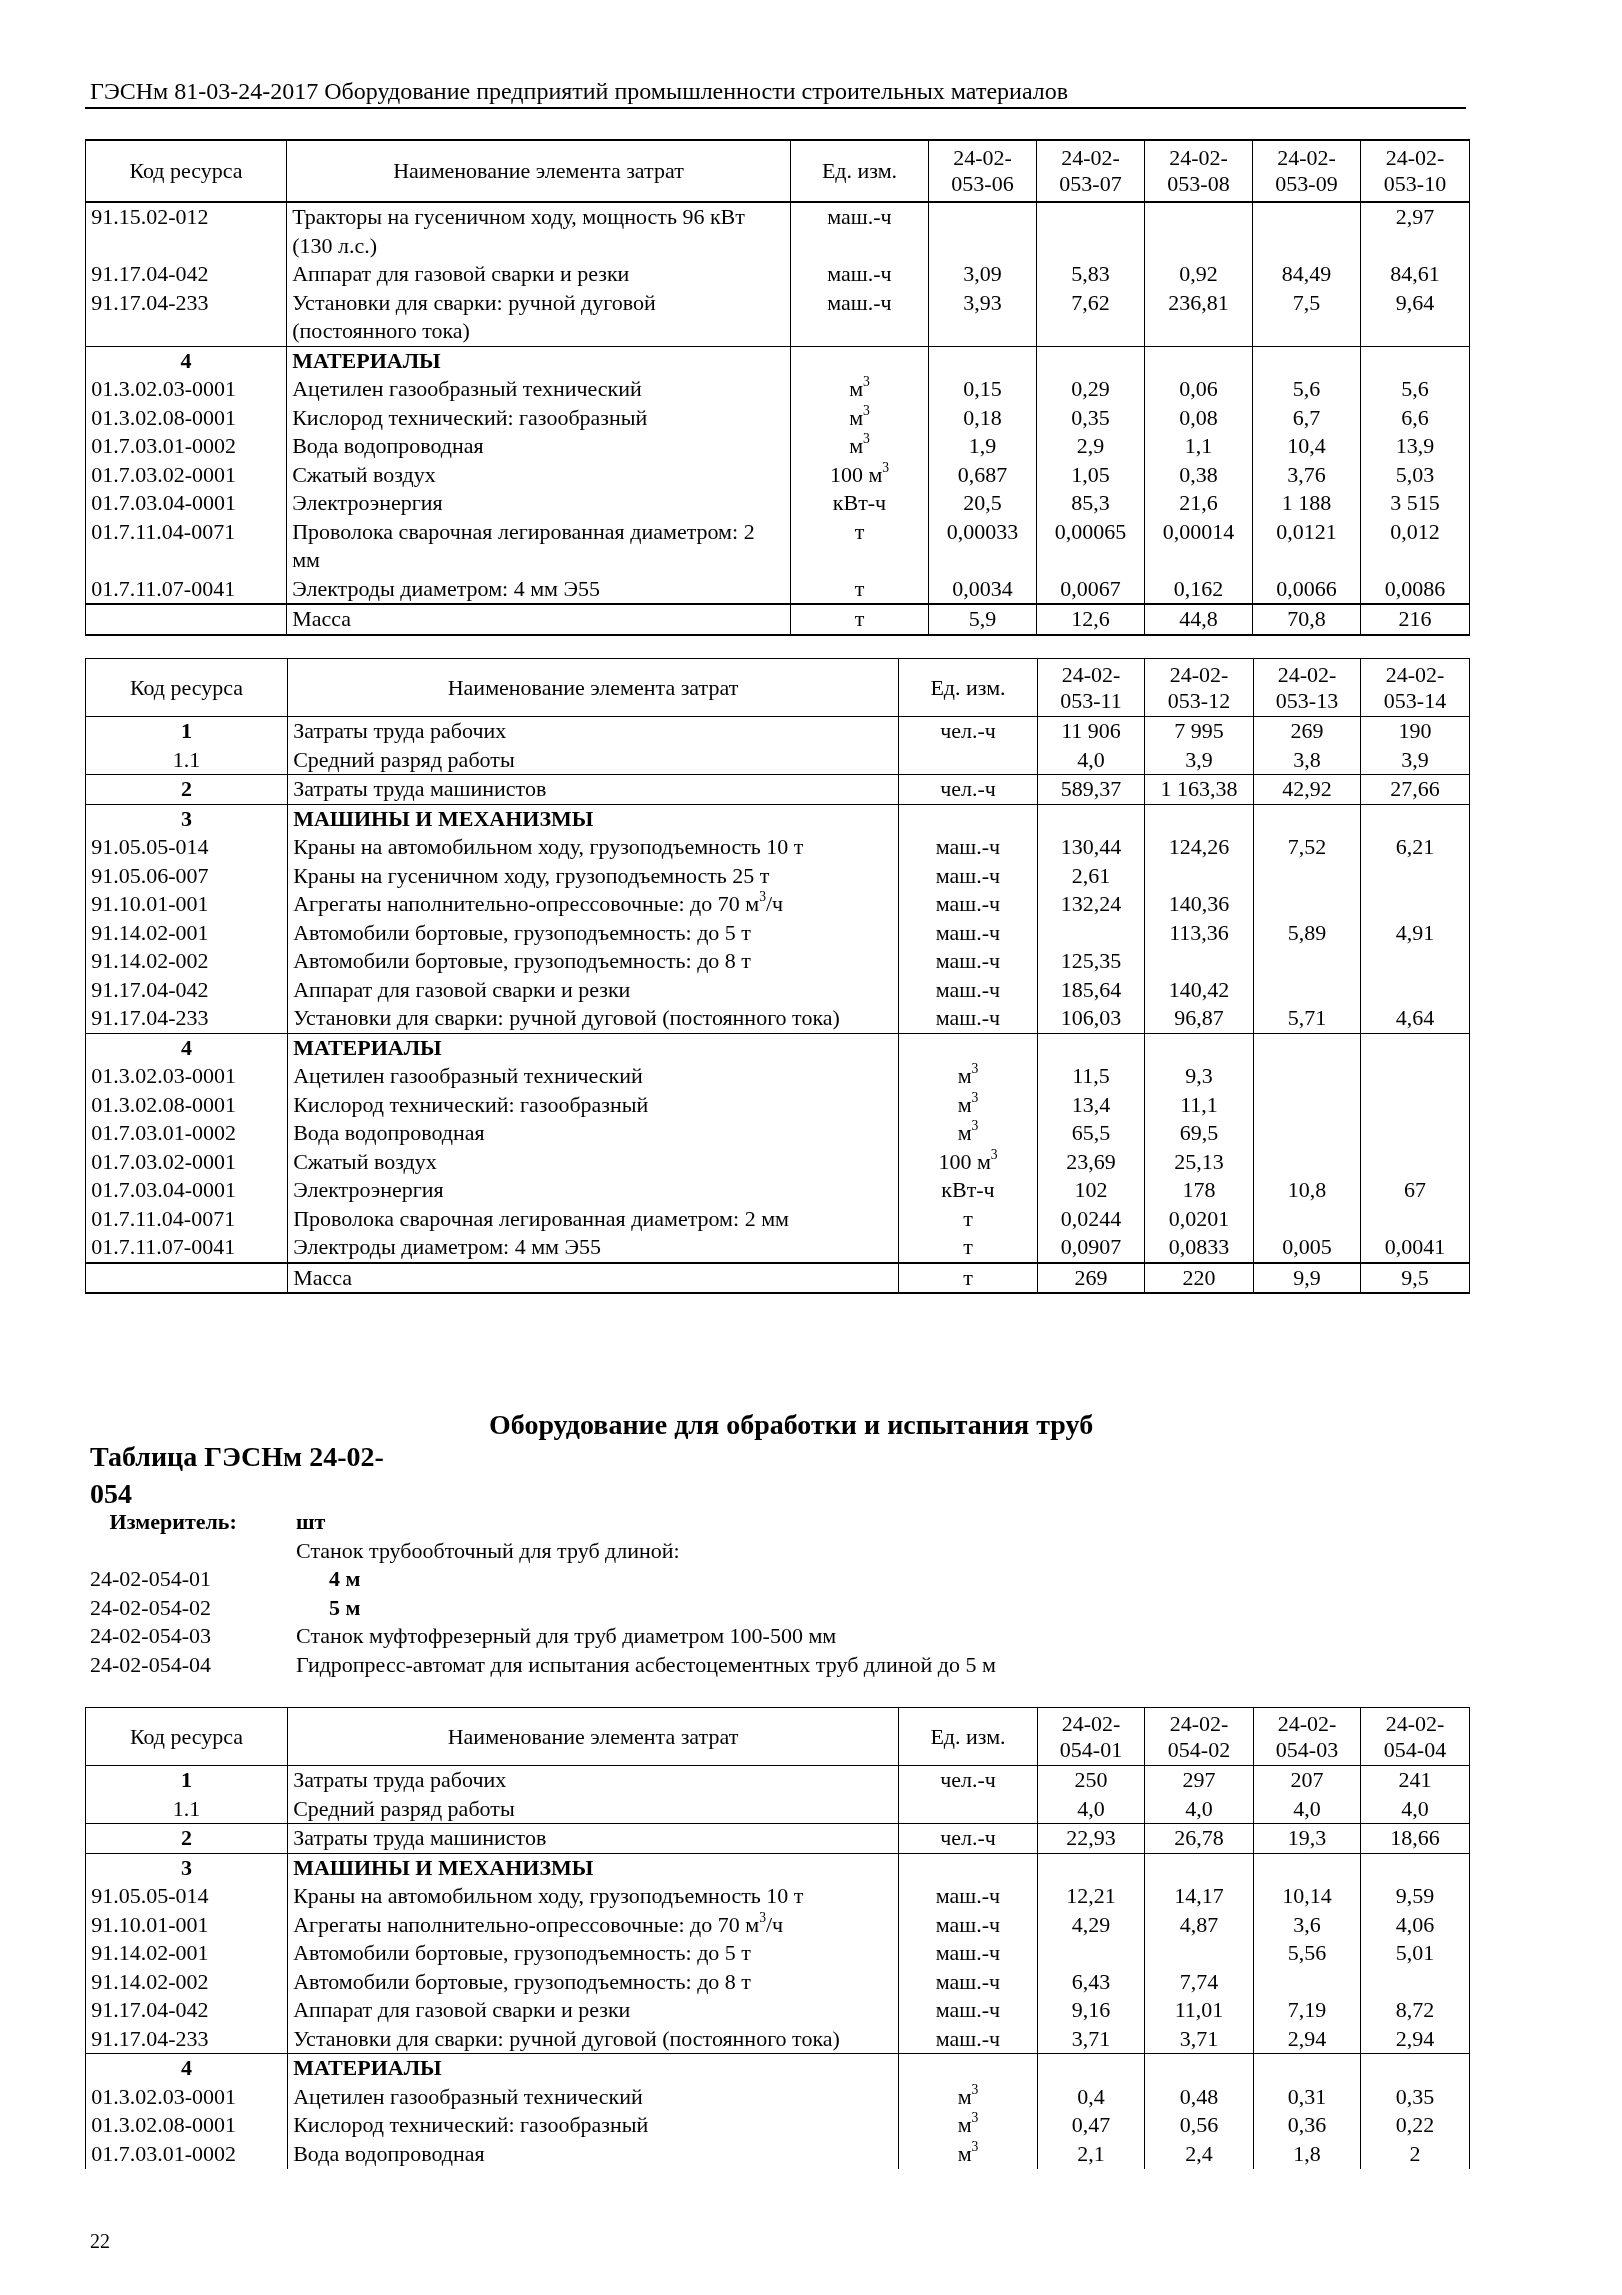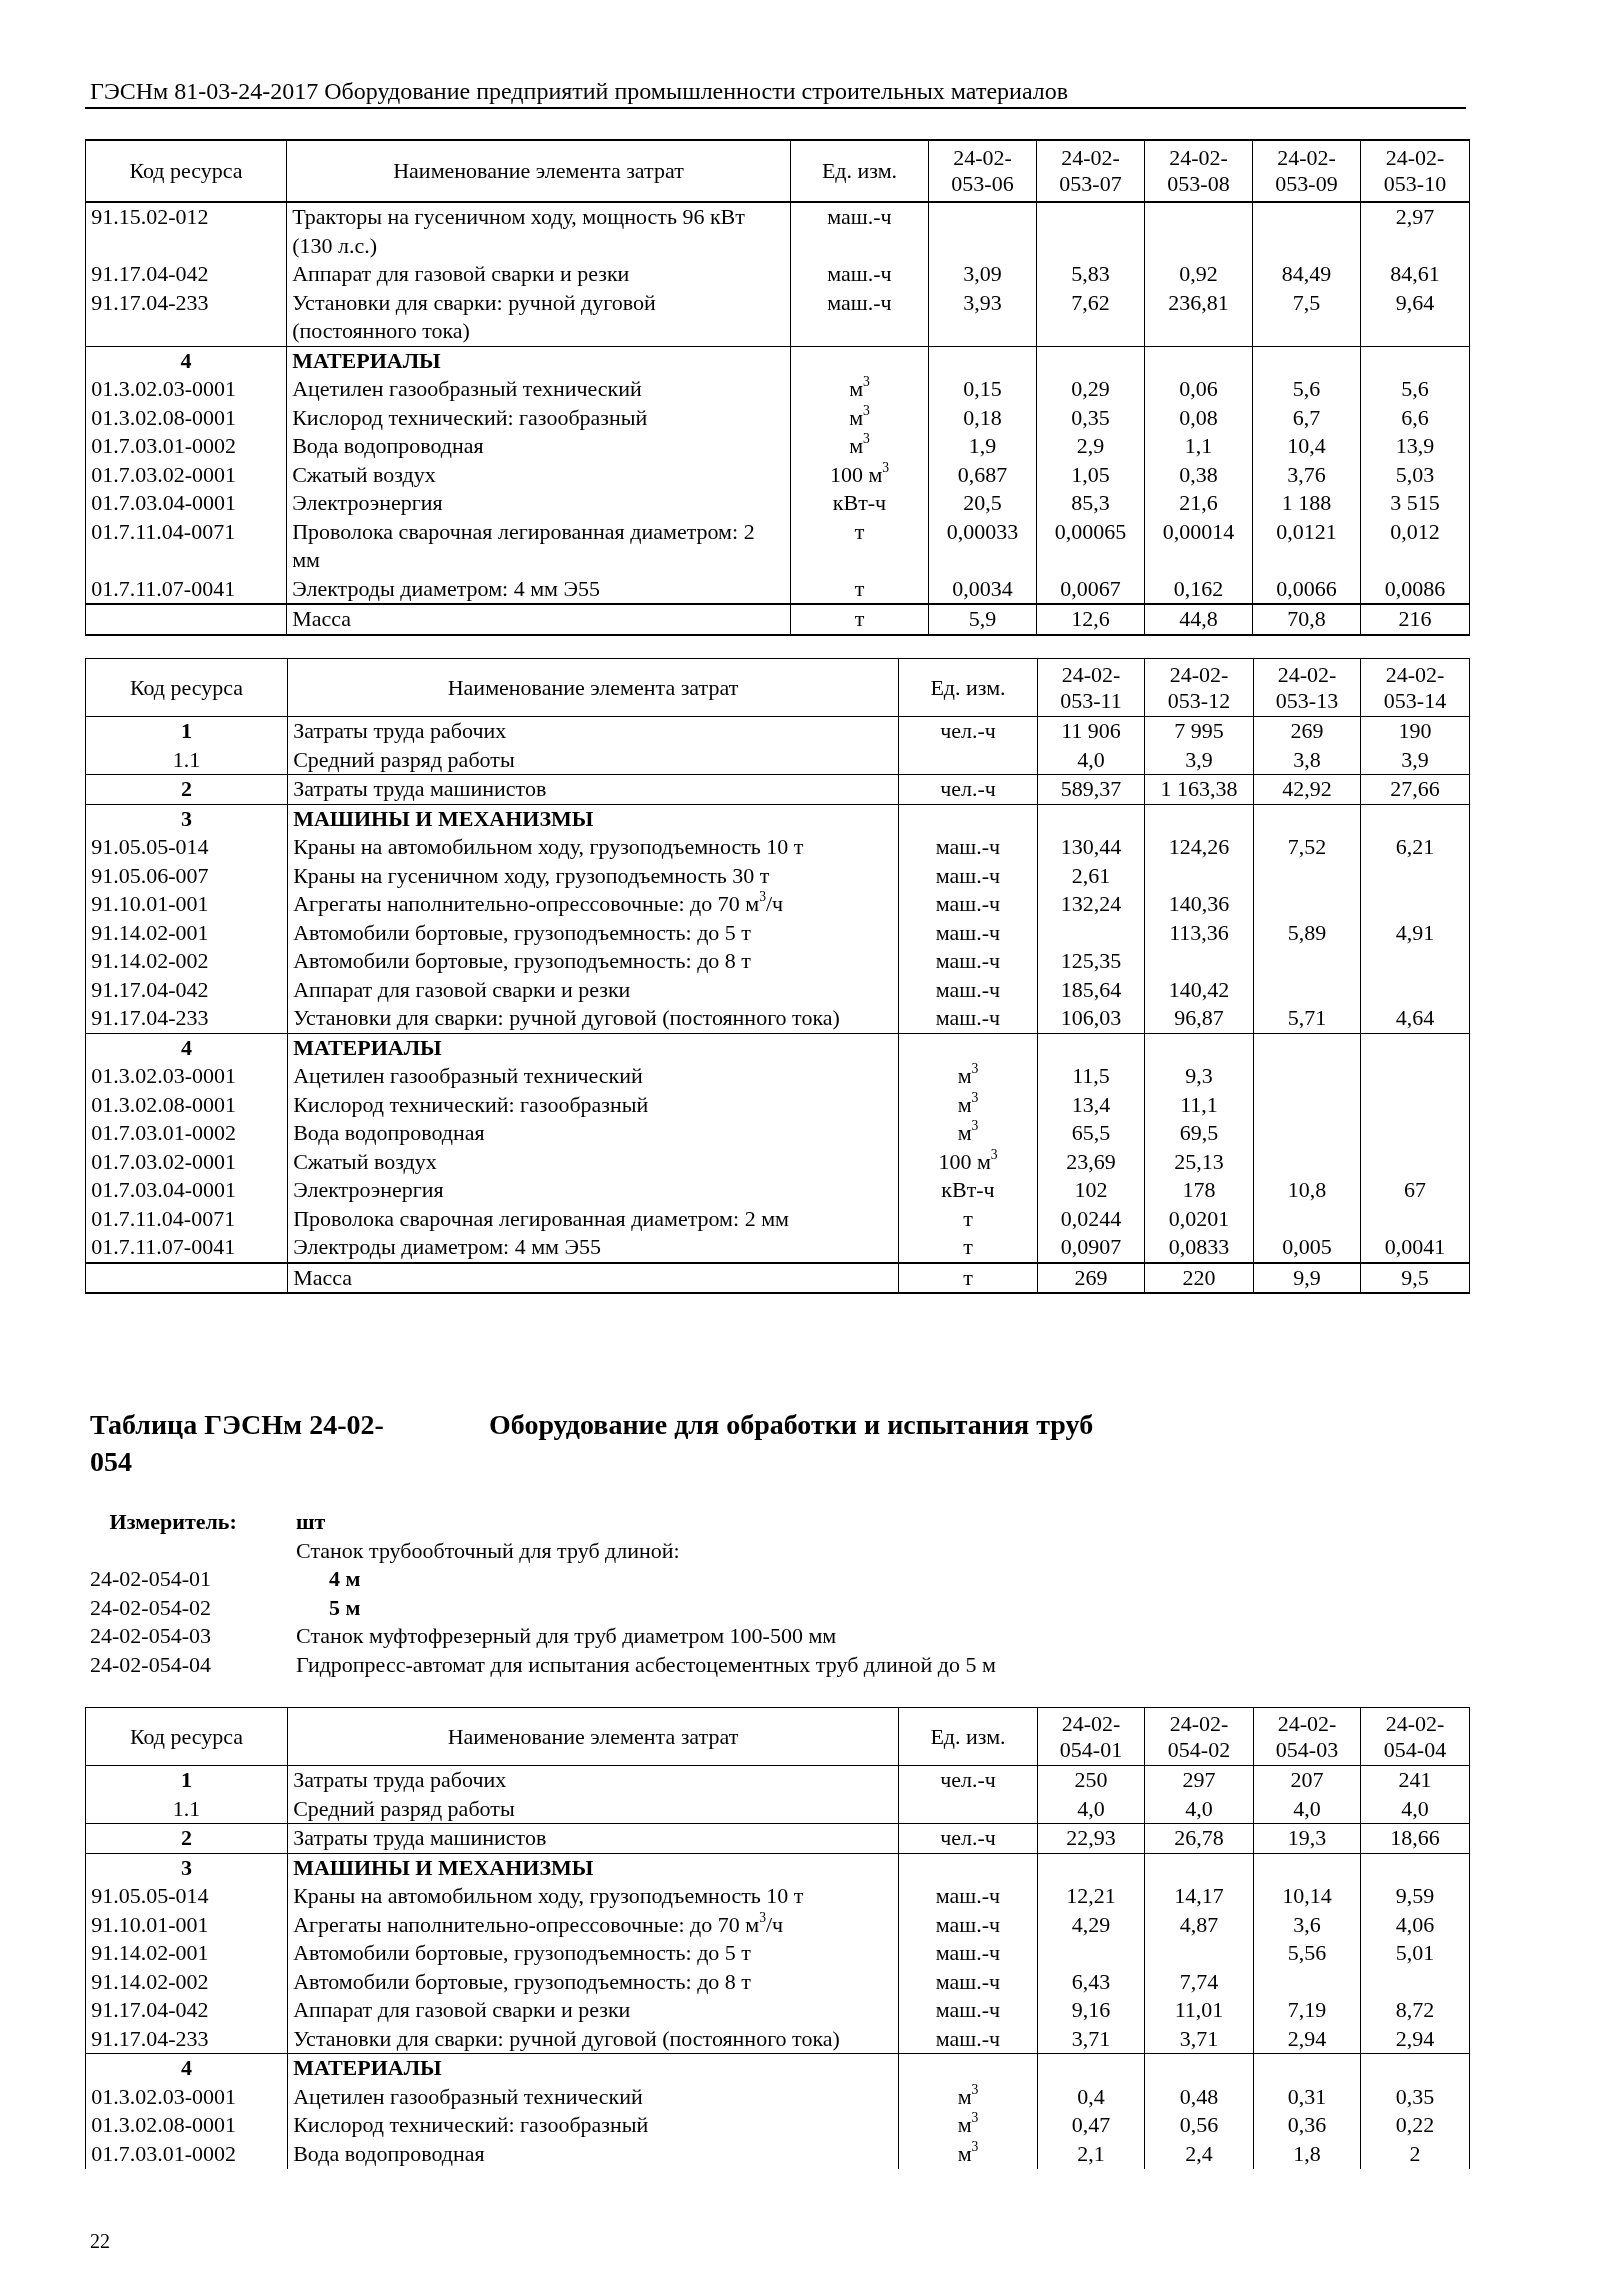--- a/index.html
+++ b/index.html
@@ -33,21 +33,21 @@
   td.code.center { text-align: center; }
   td.code.bold, td.name.bold { font-weight: bold; }
   td.unit { text-align: center; }
   td.num { text-align: center; padding: 0 1.3px; }
   td.name { padding-left: 6.5px; }
   sup { font-size: 0.62em; line-height: 0; vertical-align: 0.75em; }
 
   .table-title {
     left: 90px; top: 1406px; font-size: 28px; line-height: 37px; font-weight: bold; width: 1178px;
   }
-  .table-title .num-part { display: inline-block; width: 399px; vertical-align: top; }
+  .table-title .num-part { display: inline-block; width: 399px; vertical-align: top; margin-top: 32px; }
   .table-title .desc-part { display: inline-block; vertical-align: top; }
 
   .meter-block { left: 90px; top: 1508px; font-size: 22px; line-height: 28.5px; }
   .meter-row { position: relative; height: 28.5px; white-space: nowrap; }
   .meter-row .k { position: absolute; left: 0; width: 196px; }
   .meter-row .k.bold { font-weight: bold; left: 19.6px; }
   .meter-row .v { position: absolute; left: 206px; }
   .meter-row .v.bold { font-weight: bold; }
   .meter-row .v.indent { left: 239px; font-weight: bold; }
 
@@ -280,21 +280,21 @@
         <td class="code">91.05.05-014</td>
         <td class="name">Краны на автомобильном ходу, грузоподъемность 10 т</td>
         <td class="unit"><span>маш.-ч</span></td>
         <td class="num">130,44</td>
         <td class="num">124,26</td>
         <td class="num">7,52</td>
         <td class="num">6,21</td>
       </tr>
       <tr>
         <td class="code">91.05.06-007</td>
-        <td class="name">Краны на гусеничном ходу, грузоподъемность 30 т</td>
+        <td class="name">Краны на гусеничном ходу, грузоподъемность 25 т</td>
         <td class="unit"><span>маш.-ч</span></td>
         <td class="num">2,61</td>
         <td class="num"></td>
         <td class="num"></td>
         <td class="num"></td>
       </tr>
       <tr>
         <td class="code">91.10.01-001</td>
         <td class="name"><span>Агрегаты наполнительно-опрессовочные: до 70 м</span><sup>3</sup><span>/ч</span></td>
         <td class="unit"><span>маш.-ч</span></td>

